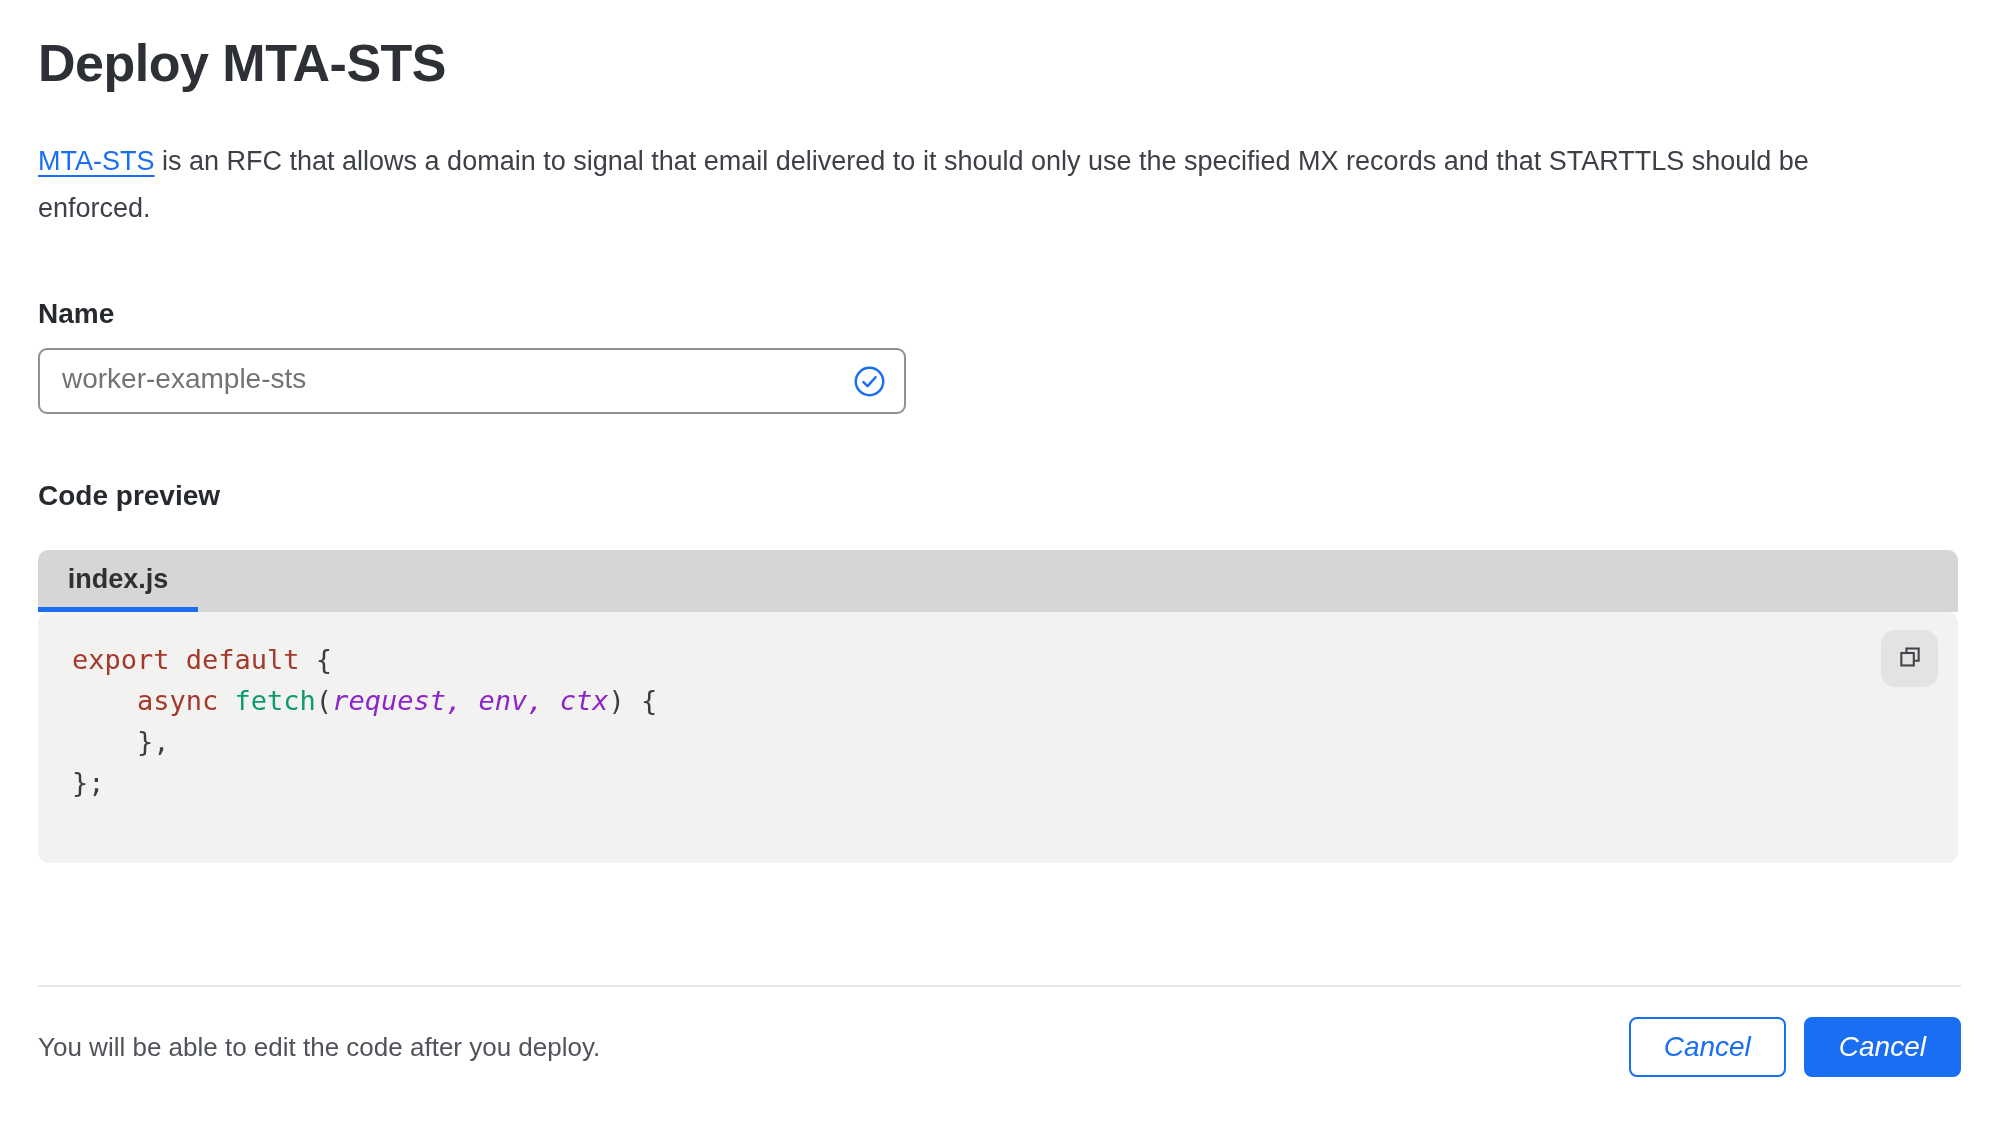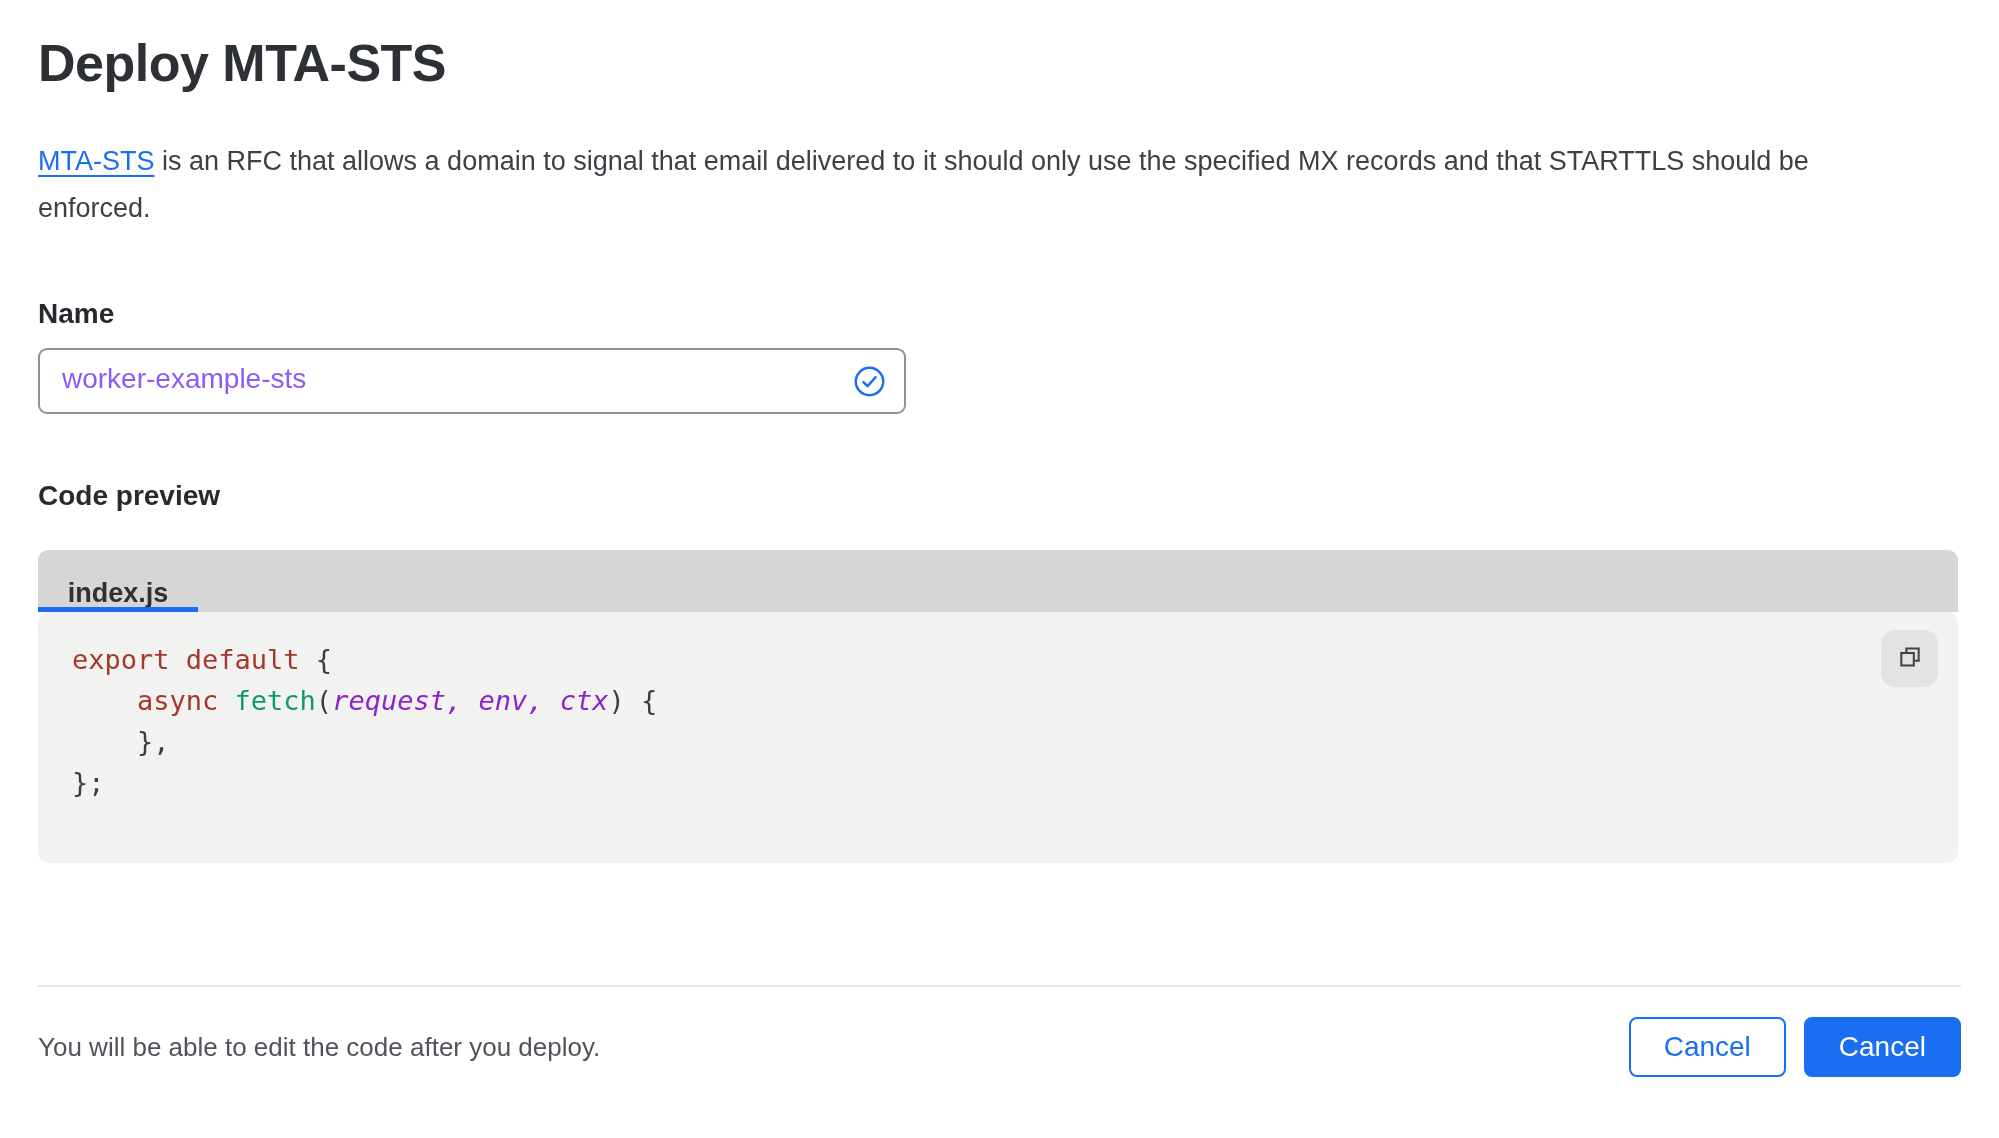--- a/index.html
+++ b/index.html
@@ -51,21 +51,21 @@
     position:relative;
     width:868px;
     margin-top:18px;
   }
   .text-input{
     width:100%;
     height:66px;
     border:2px solid #8f9196;
     border-radius:9px;
     font-size:28px;
-    color:#8b5cf6;
+    color:#737373;
     padding:0 72px 4px 22px;
     font-family:"Liberation Sans", sans-serif;
     background:#fff;
     outline:none;
   }
   .valid-icon{
     position:absolute;
     right:20px;
     top:17px;
     width:33px;
@@ -78,21 +78,21 @@
   }
   .tabbar{
     background:#d6d6d6;
     border-radius:10px 10px 0 0;
     height:62px;
     display:flex;
   }
   .tab{
     position:relative;
     min-width:160px;
-    padding:14px 26px;
+    padding:0 26px;
     text-align:center;
     line-height:58px;
     font-weight:bold;
     font-size:27px;
     color:#2e3033;
     cursor:pointer;
   }
   .tab-underline{
     position:absolute;
     left:0;right:0;bottom:0;
@@ -146,20 +146,21 @@
     color:#50545a;
   }
   .actions{display:flex;align-items:center;}
   .btn{
     height:60px;
     border-radius:8px;
     font-size:28px;
     font-family:"Liberation Sans", sans-serif;
     cursor:pointer;
     padding:0 33px;
+    font-style:italic;
   }
   .btn-cancel{
     background:#ffffff;
     border:2px solid var(--accent);
     color:var(--accent);
   }
   .btn-deploy{
     background:var(--accent);
     border:2px solid var(--accent);
     color:#ffffff;

